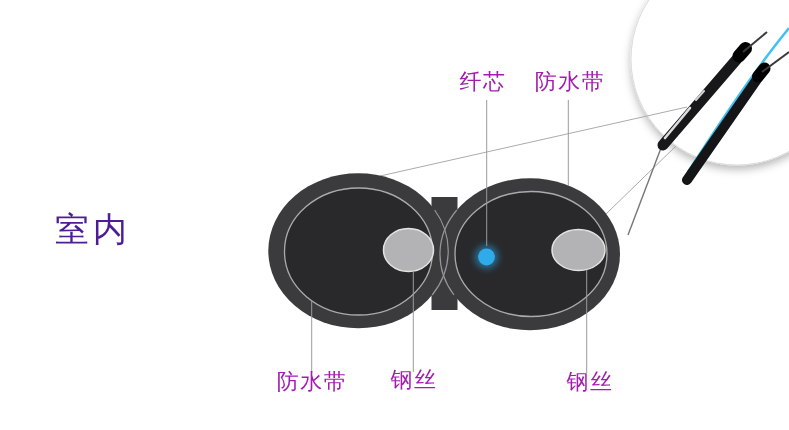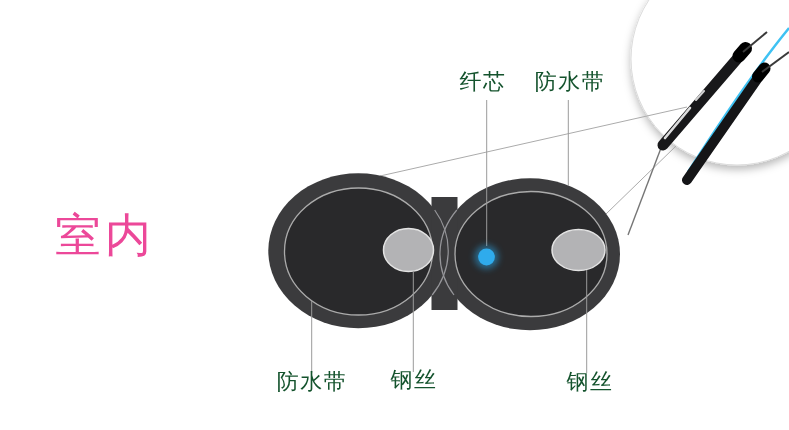--- a/index.html
+++ b/index.html
@@ -1,21 +1,21 @@
 <!DOCTYPE html>
 <html><head>
 <meta charset="utf-8">
 <style>
   html,body{margin:0;padding:0;}
   body{font-family:"Liberation Sans","DejaVu Sans",sans-serif;background:#fff;}
   .stage{position:relative;width:789px;height:430px;background:#fff;overflow:hidden;}
   .stage svg{position:absolute;left:0;top:0;}
-  .lbl{position:absolute;color:#14532d;font-size:22px;letter-spacing:1.5px;
+  .lbl{position:absolute;color:#a21caf;font-size:22px;letter-spacing:1.5px;
        white-space:nowrap;line-height:1;transform:translateX(-50%);}
-  .side{position:absolute;color:#ec4899;font-size:46px;letter-spacing:4px;
+  .side{position:absolute;color:#4c1d95;font-size:34px;letter-spacing:4px;
         white-space:nowrap;line-height:1;}
 </style>
 </head>
 <body>
 
 <div class="stage">
 
   <svg width="789" height="430" viewBox="0 0 789 430">
     <defs>
       <filter id="softshadow" x="-30%" y="-30%" width="160%" height="160%">

